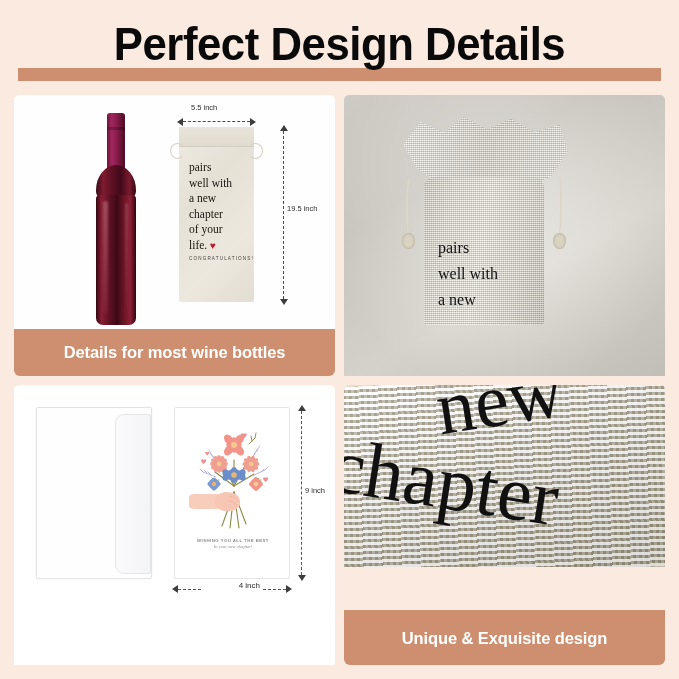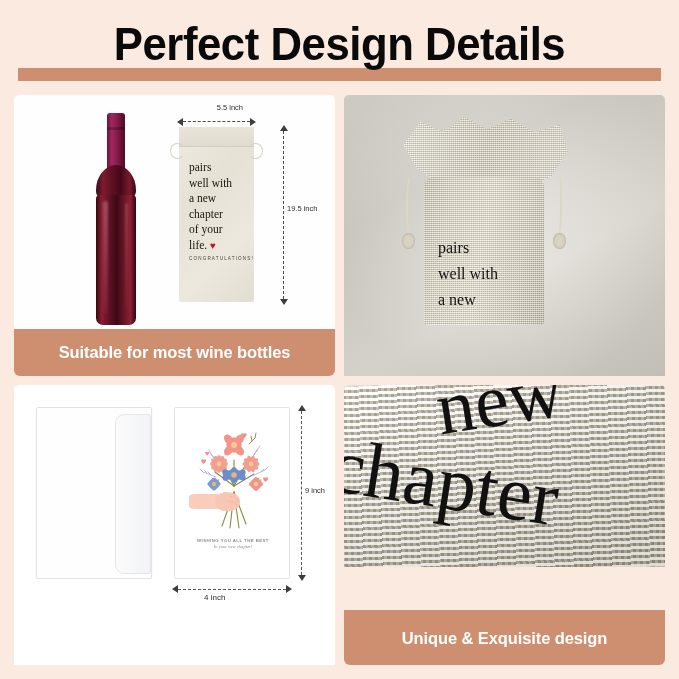--- a/index.html
+++ b/index.html
@@ -145,21 +145,21 @@
     border-top:1px dashed #4a4a4a;
   }
   .dimw .ar-l, .dimw .ar-r {
     position:absolute; top:0.5px; width:0; height:0;
     border-top:4px solid transparent; border-bottom:4px solid transparent;
   }
   .dimw .ar-l { left:0; border-right:6px solid #3d3d3d; }
   .dimw .ar-r { right:0; border-left:6px solid #3d3d3d; }
   .dimw-label {
     position:absolute; left:175px; top:8px; width:56px;
-    text-align:right; font-size:7.5px; color:#2e2e2e;
+    text-align:left; font-size:7.5px; color:#2e2e2e;
     background:#fefefe; padding:0 2px;
   }
 
   .dimh {
     position:absolute; left:265px; top:30px; width:9px; height:180px;
   }
   .dimh .line {
     position:absolute; left:4px; top:6px; height:168px;
     border-left:1px dashed #4a4a4a;
   }
@@ -258,22 +258,22 @@
   .dimh3 .ar-t { top:0; border-bottom:6px solid #3d3d3d; }
   .dimh3 .ar-b { bottom:0; border-top:6px solid #3d3d3d; }
   .dimh3-label { position:absolute; left:290px; top:100px; font-size:7.5px; color:#2b2b2b; background:#fff; padding:1px; }
 
   .dimw3 { position:absolute; left:158px; top:200px; width:120px; height:9px; }
   .dimw3 .line { position:absolute; left:6px; top:4px; width:108px; border-top:1px dashed #555; }
   .dimw3 .ar-l, .dimw3 .ar-r { position:absolute; top:0.5px; width:0; height:0;
     border-top:4px solid transparent; border-bottom:4px solid transparent; }
   .dimw3 .ar-l { left:0; border-right:6px solid #3d3d3d; }
   .dimw3 .ar-r { right:0; border-left:6px solid #3d3d3d; }
-  .dimw3-label { position:absolute; left:188px; top:196px; width:60px; text-align:left;
-    font-size:8px; color:#2b2b2b; background:#fff; padding:0 2px;margin-top:12px; }
+  .dimw3-label { position:absolute; left:188px; top:196px; width:60px; text-align:right;
+    font-size:8px; color:#2b2b2b; background:#fff; padding:0 2px; }
 
   
   .p4 { background:#ded9c9; }
   .weave4 {
     position:absolute; inset:-6px;
     background-color:#e2ddcd;
     background-image:
       repeating-linear-gradient(0deg, rgba(255,255,255,0.95) 0 3px, rgba(125,118,96,0.55) 3px 6px),
       repeating-linear-gradient(90deg, rgba(255,255,255,0.85) 0 3px, rgba(125,118,96,0.50) 3px 6px);
     transform:rotate(-3deg);
@@ -333,21 +333,21 @@
       <div class="dimw-label">5.5 inch</div>
 
       <div class="dimh">
         <div class="ar-t"></div>
         <div class="line"></div>
         <div class="ar-b"></div>
       </div>
       <div class="dimh-label">19.5 inch</div>
 
     </div>
-    <div class="caption cap1">Suitable for most wine bottles</div>
+    <div class="caption cap1">Details for most wine bottles</div>
   </div>
 
   <div class="cell">
     <div class="photo p2">
       <div class="vign"></div>
       <div class="bag2">
         <div class="ruffle">
           <div class="weave2"></div>
         </div>
         <div class="str-l"></div>

